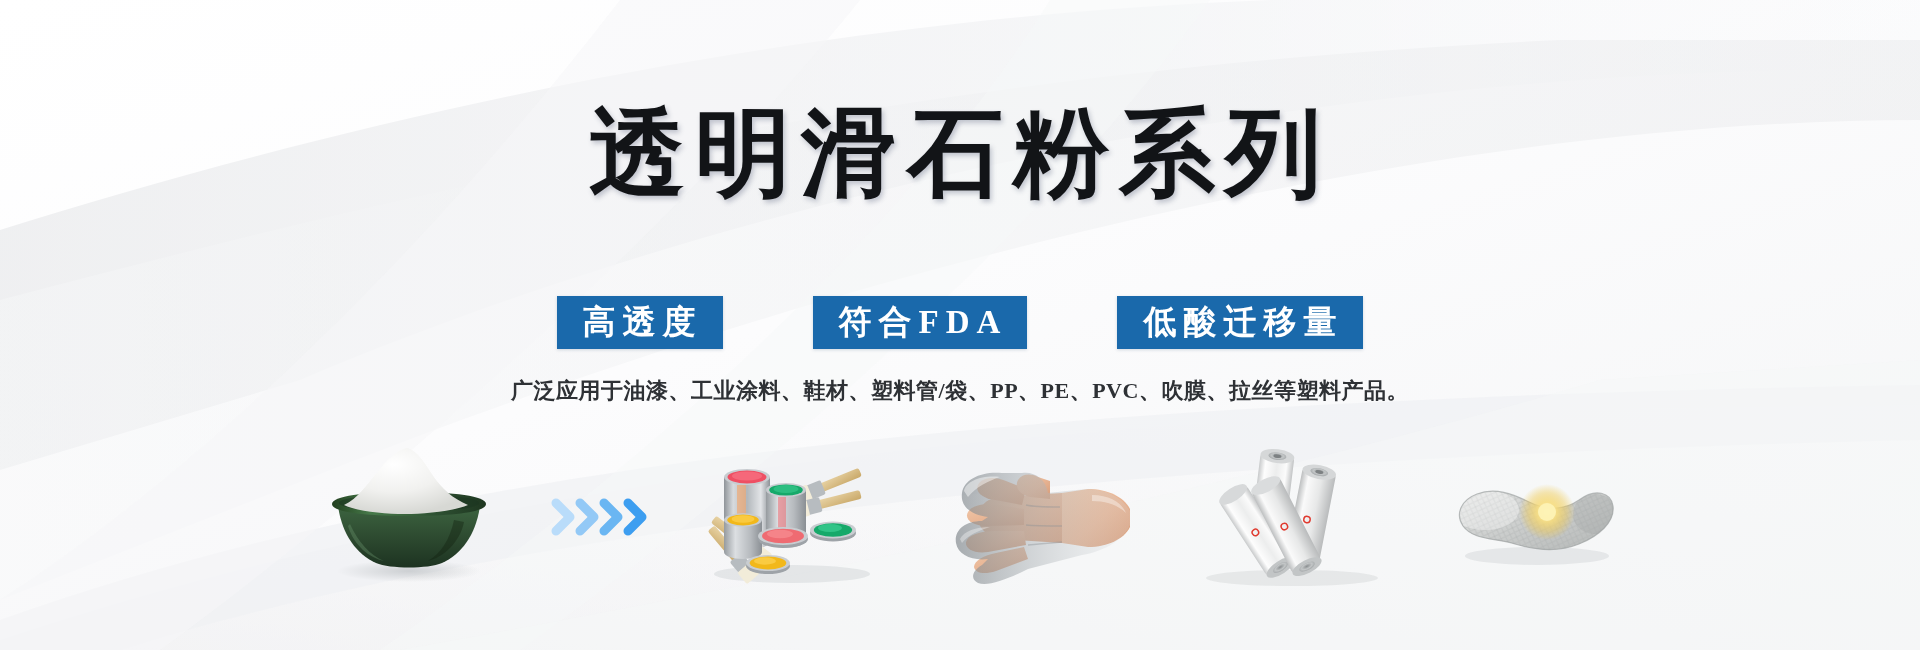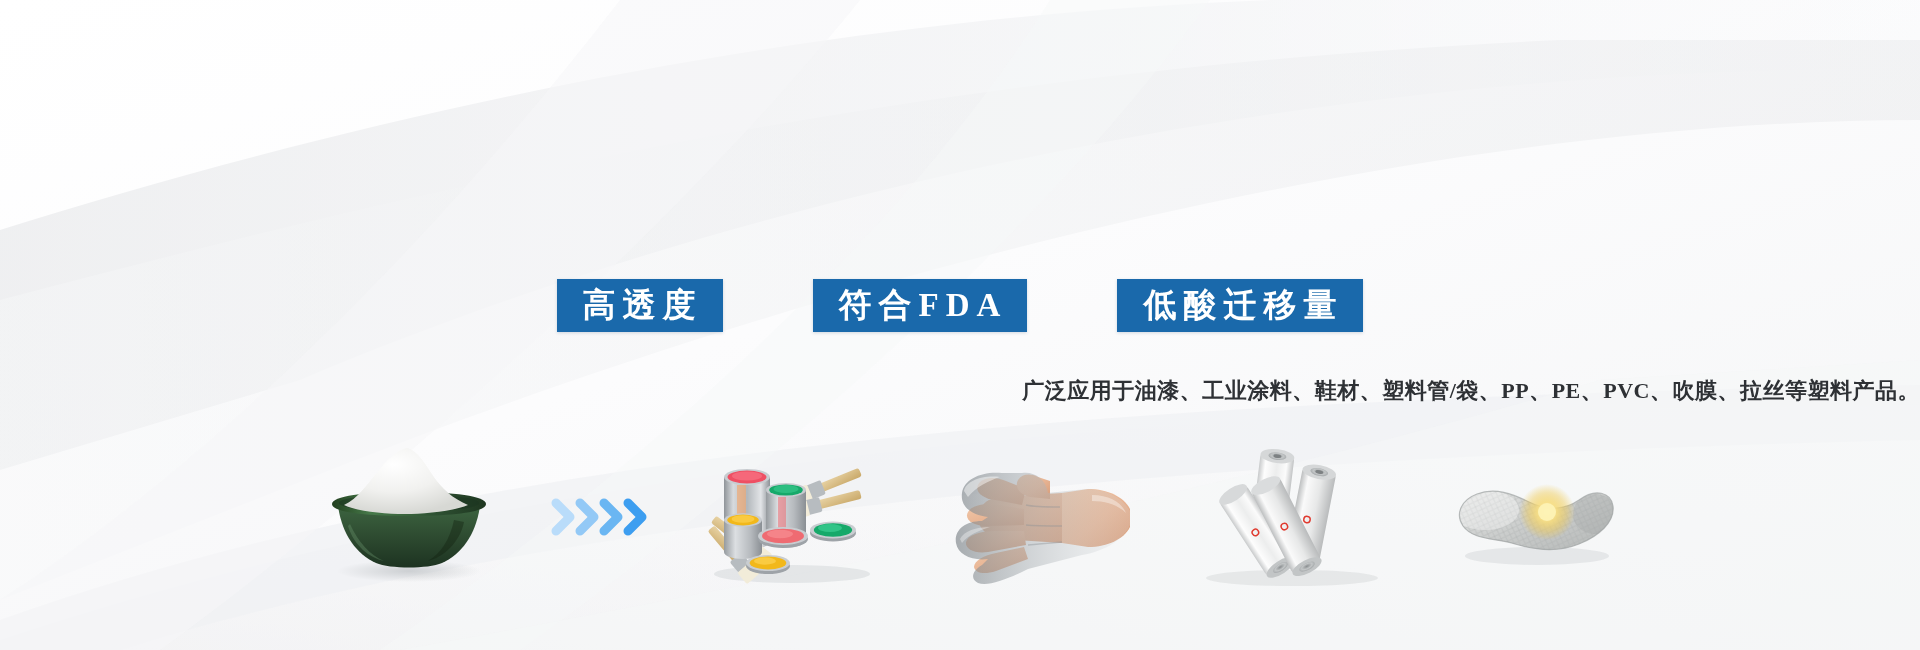--- a/index.html
+++ b/index.html
@@ -56,27 +56,28 @@
     font-weight:700;
     letter-spacing:7px;
     line-height:1;
     padding:11px 20px 12px 26px;
     height:53px;
     display:flex;
     align-items:center;
     justify-content:center;
     white-space:nowrap;
     box-shadow:0 1px 3px rgba(30,60,100,0.18);
+    margin-top:17px;
   }
 
   
   .subtitle-wrap {
     position:absolute;
     top:376px; left:0; width:1920px;
-    text-align:right;
+    text-align:center;
   }
   .subtitle {
     display:inline-block;
     font-family:"Liberation Serif","DejaVu Serif",serif;
     font-size:22px;
     font-weight:700;
     letter-spacing:0.5px;
     color:#2e3135;
     white-space:nowrap;
   }
@@ -133,20 +134,23 @@
 
     <path d="M0,230 C320,130 760,20 1270,0 L1920,0 L1920,70 C1300,60 700,210 300,380 L0,470 Z" fill="url(#w1)" opacity="0.75"></path>
     <path d="M0,300 C420,190 900,70 1560,40 L1920,40 L1920,120 C1380,120 760,300 330,470 L0,600 Z" fill="url(#w2)" opacity="0.55"></path>
     <path d="M0,640 C360,520 840,430 1480,410 L1920,405 L1920,650 L0,650 Z" fill="url(#w3)" opacity="0.65"></path>
     <path d="M0,620 C420,470 980,400 1920,385 L1920,440 C1040,460 470,540 120,650 L0,650 Z" fill="#f0f1f3" opacity="0.7"></path>
     <path d="M620,0 C420,260 200,470 0,600 L0,650 L160,650 C420,460 700,200 860,0 Z" fill="#f5f6f7" opacity="0.55"></path>
     <path d="M1050,0 C900,240 640,470 380,650 L520,650 C800,450 1060,210 1210,0 Z" fill="#f7f8f9" opacity="0.45"></path>
     <path d="M1600,380 C1300,470 900,560 400,650 L1920,650 L1920,360 Z" fill="#f6f7f8" opacity="0.5"></path>
   </svg>
 
+  <div class="title-wrap">
+    <h1 class="title">透明滑石粉系列</h1>
+  </div>
 
   <div class="badges">
     <div class="badge">
       <span>高透度</span>
     </div>
     <div class="badge">
       <span>符合FDA</span>
     </div>
     <div class="badge">
       <span>低酸迁移量</span>

